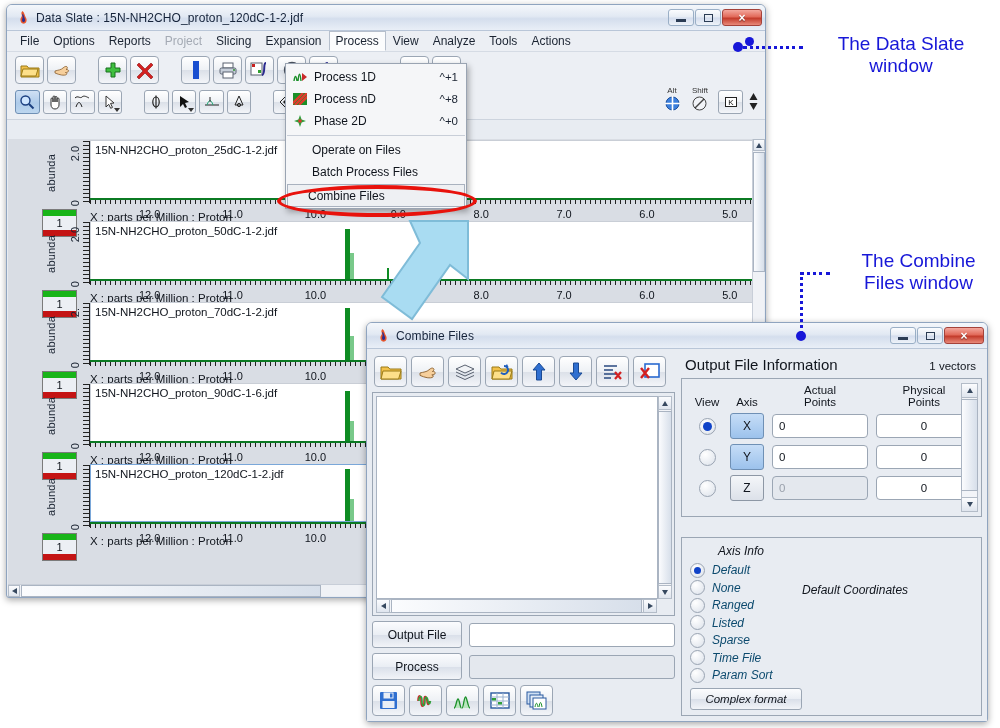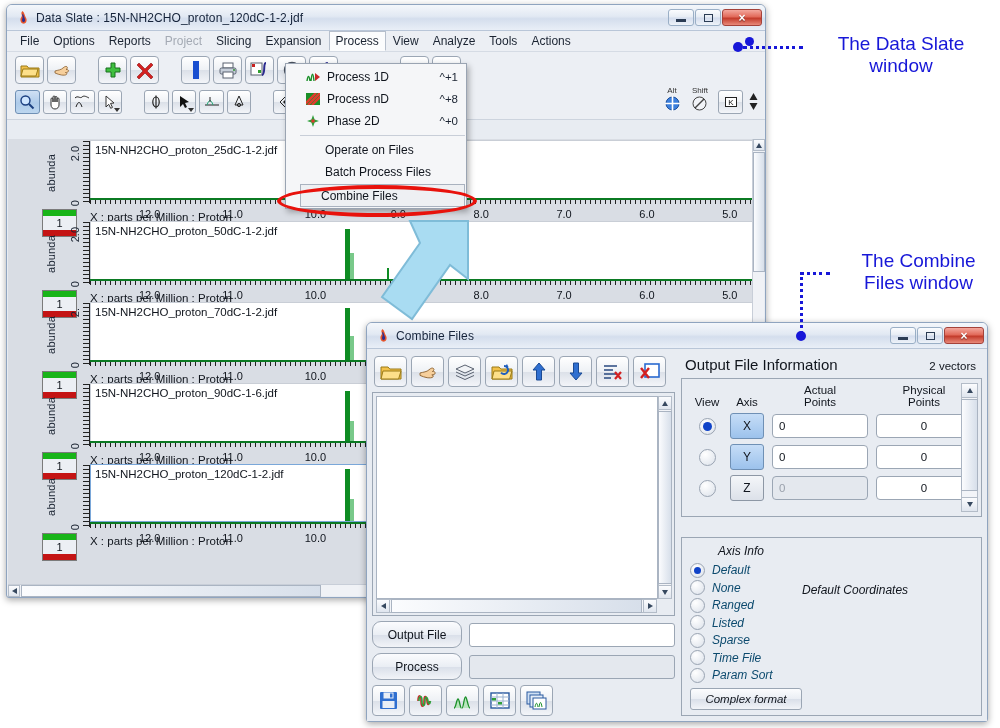--- a/index.html
+++ b/index.html
@@ -100,21 +100,21 @@
   .tbtn.sel { background: linear-gradient(to bottom,#cfe0f4 0%, #aecbea 55%, #bcd6ef 100%); border-color:#6f90b5;}
   .tgap { width: 16px; }
   .caretdn { position:absolute; right:1px; bottom:1px; width:0;height:0;
     border-left:3px solid transparent;border-right:3px solid transparent;border-top:4px solid #333;}
 
   
   .dropdown {
     position:absolute; left:278px; top:58px; width:182px;
     background:#f5f6f8; border:1px solid #9aa4b2;
     box-shadow: 2px 3px 6px rgba(0,0,0,.3);
-    z-index: 40; padding: 2px 0 1px 13px;
+    z-index: 40; padding: 2px 0 1px 0;
   }
   .dd-item {
     display:flex; align-items:center;
     height: 22px; padding: 0 8px 0 6px; font-size:12px; color:#10151d;
   }
   .dd-ico { width:16px; height:14px; margin-right:6px; flex:none; display:flex; align-items:center;justify-content:center;}
   .dd-acc { margin-left:auto; font-size:11.5px; color:#1b2432; }
   .dd-sep { height:1px; background:#c8ced8; margin:3px 1px; }
   .dd-item.boxed {
     border:1px solid #a9b2bf; background:#eef0f3; height:23px; margin:1px 1px 0 1px;
@@ -225,21 +225,21 @@
   .cf-list {
     flex:1; position:relative;
     border:1px solid #9ba6b4; background:#e8ecf2; padding:2px;
   }
   .cf-listinner { position:absolute; left:3px; right:16px; top:3px; bottom:16px; background:#fff; border:1px solid #aab4c2; }
   .cf-vsb { position:absolute; right:2px; top:3px; bottom:16px; width:14px; background:#f2f4f8; border:1px solid #b3bcc8;}
   .cf-hsb { position:absolute; left:3px; right:17px; bottom:2px; height:14px; background:#f2f4f8; border:1px solid #b3bcc8;}
   .cf-fields { margin-top:5px; }
   .cf-frow { display:flex; align-items:center; gap:7px; margin-bottom:5px; }
   .cf-lblbtn {
-    width: 90px; height:27px; border:1px solid #9ba6b4; border-radius:9px;
+    width: 90px; height:27px; border:1px solid #9ba6b4; border-radius:3px;
     background: linear-gradient(to bottom,#fbfcfe 0%, #eaeef4 50%, #d9dfe9 51%, #f2f4f8 100%);
     display:flex;align-items:center;justify-content:center; font-size:12px; color:#10151d;
   }
   .cf-input { flex:1; height:24px; border:1px solid #9ba6b4; border-radius:3px; background:#fff;}
   .cf-input.ro { background:#e4e8ee; }
   .cf-bottombtns { display:flex; gap:4px; margin-top:2px; }
 
   
   .panel-title { font-size:15px; color:#10151d; padding:2px 0 5px 4px; display:flex; align-items:baseline; }
   .panel-title .vectors { margin-left:auto; font-size:11.5px; padding-right:6px; }
@@ -919,21 +919,21 @@
                   <path d="M9 16c1-5 2-5 3 0M13 16c1-6 2-6 3 0" stroke="#1a8f28" fill="none"></path>
                 </svg>
             </span>
           </div>
         </div>
       </div>
 
       <div class="cf-right">
         <div class="panel-title">
           <span>Output File Information</span>
-          <span class="vectors">2 vectors</span>
+          <span class="vectors">1 vectors</span>
         </div>
 
         <div class="gbox axes-box">
           <div class="axhdr">
             <div class="ax-view" style="align-self:flex-end">View</div>
             <div class="ax-axis" style="align-self:flex-end">Axis</div>
             <div class="ax-actual" style="white-space:pre-line">Actual
 Points</div>
             <div class="ax-phys" style="white-space:pre-line">Physical
 Points</div>

